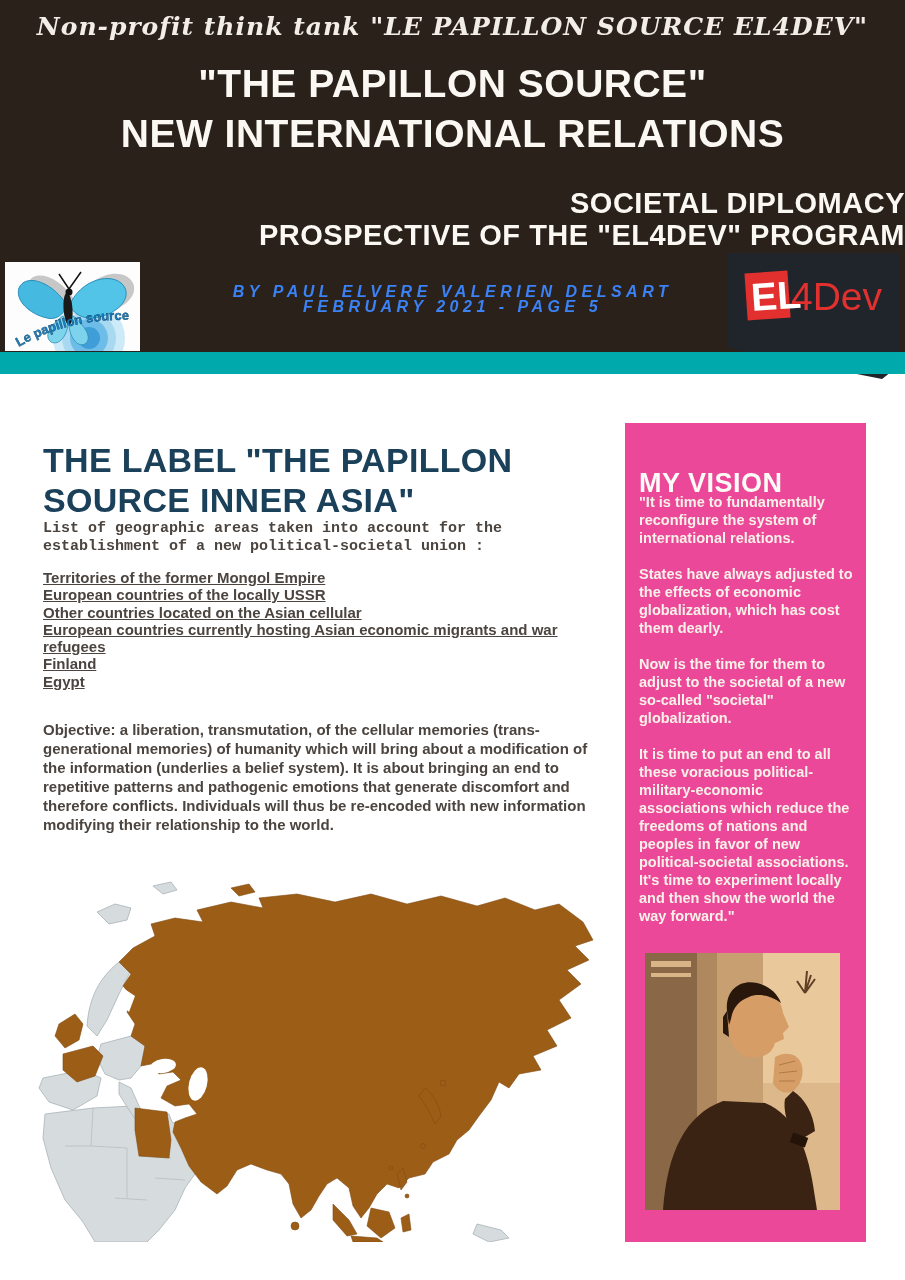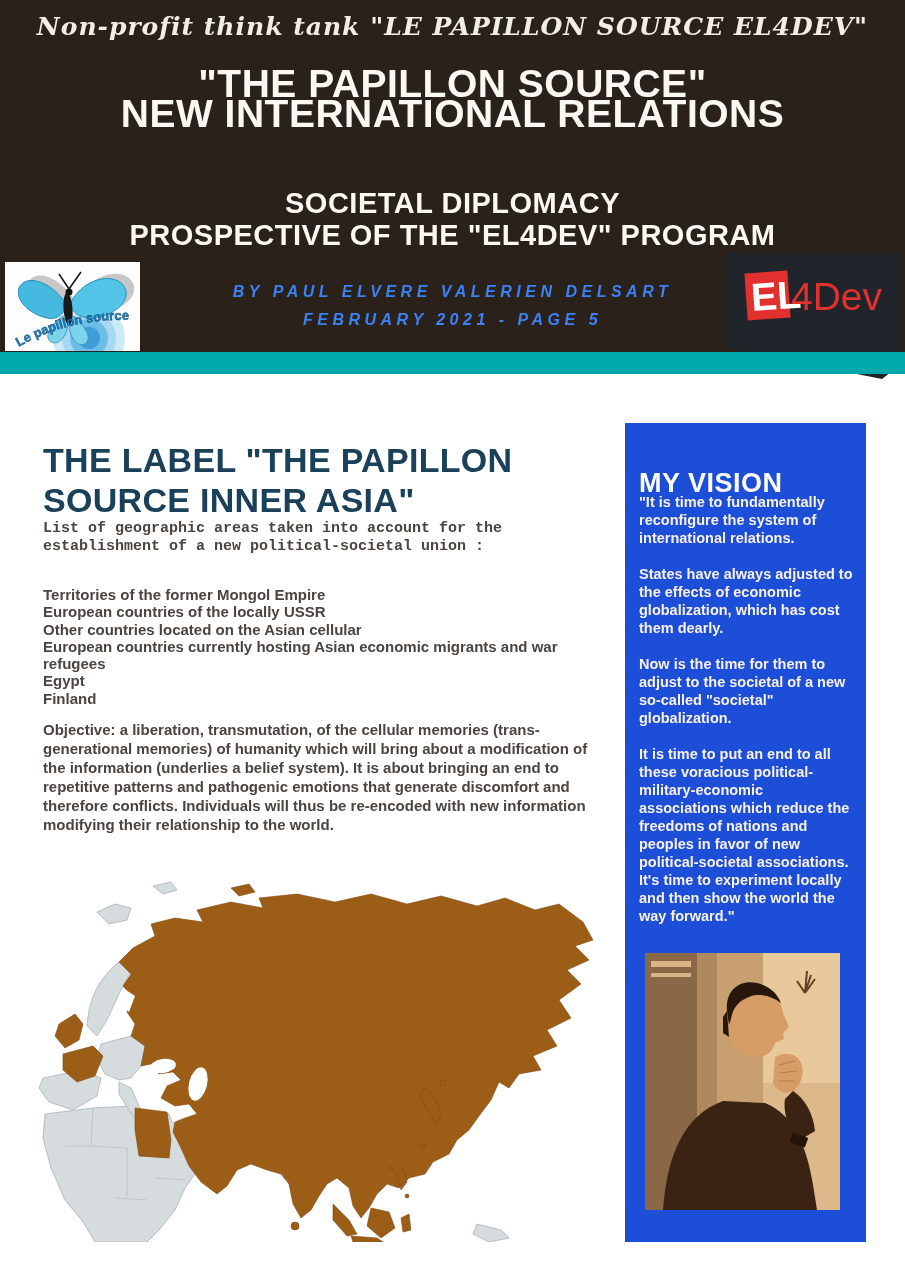--- a/index.html
+++ b/index.html
@@ -5,46 +5,46 @@
   html,body{margin:0;padding:0;background:#fff;}
   .page{position:relative;width:905px;height:1280px;background:#ffffff;overflow:hidden;
         font-family:"Liberation Sans",sans-serif;}
 
   
   .masthead{position:absolute;left:0;top:0;width:905px;height:352px;background:#2a211b;}
   .mast-text{position:absolute;left:0;width:905px;text-align:center;color:#f6f2ec;}
   .tagline{top:12px;font-family:"DejaVu Serif",serif;font-style:italic;font-weight:bold;
            font-size:25px;letter-spacing:1px;color:#f2ede6;}
   .main-title{font-weight:bold;font-size:39px;letter-spacing:.5px;color:#fbf8f3;}
-  .t1{top:62px;} .t2{top:92px;}
-  .sub-title{font-weight:bold;font-size:29px;letter-spacing:.5px;color:#fbf8f3;}
+  .t1{top:62px;} .t2{top:112px;}
+  .sub-title{font-weight:bold;font-size:29px;letter-spacing:.5px;color:#fbf8f3;text-align:right;}
   .s1{top:187px;} .s2{top:219px;}
   .byline{font-style:italic;font-weight:bold;font-size:16px;letter-spacing:4.5px;color:#3b82f6;}
-  .b1{top:283px;} .b2{top:311px;}
+  .b1{top:283px;} .b2{top:298px;}
 
   
   .papillon-box{position:absolute;left:5px;top:262px;width:135px;height:89px;background:#fdfdfd;}
   .el4dev-box{position:absolute;left:724px;top:253px;width:180px;height:135px;}
 
   
   .teal-stripe{position:absolute;left:0;top:352px;width:905px;height:22px;background:#00a9ac;}
 
   
   .article-heading{position:absolute;left:43px;top:412px;width:580px;
       font-weight:bold;font-size:34px;line-height:40px;letter-spacing:.3px;color:#1b4059;}
   .intro,.areas,.objective{position:absolute;left:43px;width:570px;
       font-weight:bold;color:#4b443f;font-size:15px;line-height:18px;}
   .intro{top:505px;font-family:Liberation Mono, monospace;}
-  .areas{top:586px;line-height:17.3px;}
+  .areas{top:569px;line-height:17.3px;text-decoration:underline;}
   .objective{top:705px;line-height:19px;}
 
   .map-wrap{position:absolute;left:35px;top:878px;width:575px;height:364px;background:#ffffff;}
 
   
-  .vision{position:absolute;left:625px;top:423px;width:241px;height:819px;background:#1d4ed8;}
+  .vision{position:absolute;left:625px;top:423px;width:241px;height:819px;background:#ec4899;}
   .vision-heading{position:absolute;left:14px;top:18px;font-weight:bold;font-size:27px;
       letter-spacing:.5px;color:#fdfbf6;}
   .vision-body{position:absolute;left:14px;top:70px;width:214px;
       font-weight:bold;font-size:14.5px;line-height:18px;color:#f8f1e7;}
   .vision-body p{margin:0 0 18px 0;}
   .photo-wrap{position:absolute;left:20px;top:530px;width:195px;height:257px;}
 </style>
 </head>
 <body>
 
@@ -105,22 +105,22 @@
       <span>SOURCE INNER ASIA"</span>
     </h2>
 
     <p class="intro">List of geographic areas taken into account for the establishment of a new political-societal union :</p>
 
     <div class="areas">
       <div>Territories of the former Mongol Empire</div>
       <div>European countries of the locally USSR</div>
       <div>Other countries located on the Asian cellular</div>
       <div>European countries currently hosting Asian economic migrants and war refugees</div>
+      <div>Finland</div>
       <div>Egypt</div>
-      <div>Finland</div>
     </div>
 
     <p class="objective">Objective: a liberation, transmutation, of the cellular memories (trans-generational memories) of humanity which will bring about a modification of the information (underlies a belief system). It is about bringing an end to repetitive patterns and pathogenic emotions that generate discomfort and therefore conflicts. Individuals will thus be re-encoded with new information modifying their relationship to the world.</p>
 
     <div class="map-wrap">
       <svg width="575" height="364" viewBox="0 0 575 364">
         <rect x="0" y="0" width="575" height="364" fill="#ffffff"></rect>
         <g fill="#d6dcde" stroke="#a9b3b7" stroke-width="0.8">
 
           <path d="M10,236 L58,230 L98,228 L104,232 L134,236 L137,244 L150,250 L166,266 L178,282 L186,296 L172,300 L160,296 L150,310 L140,332 L124,352 L112,364 L60,364 L48,344 L30,322 L16,290 L8,260 Z"></path>

